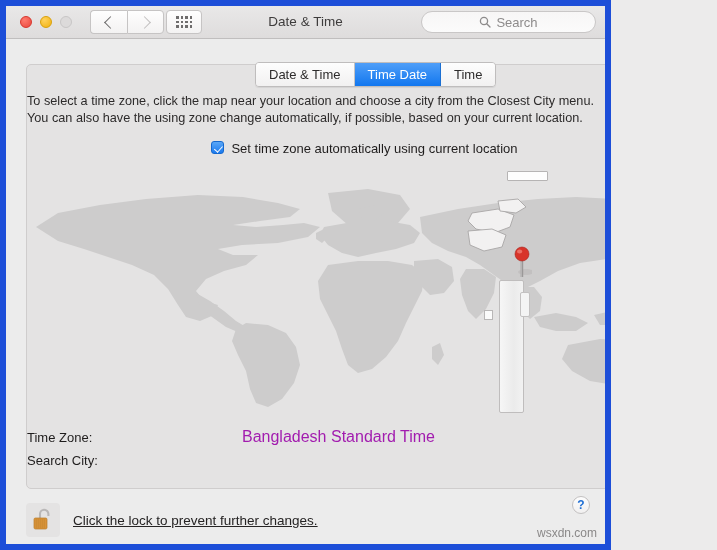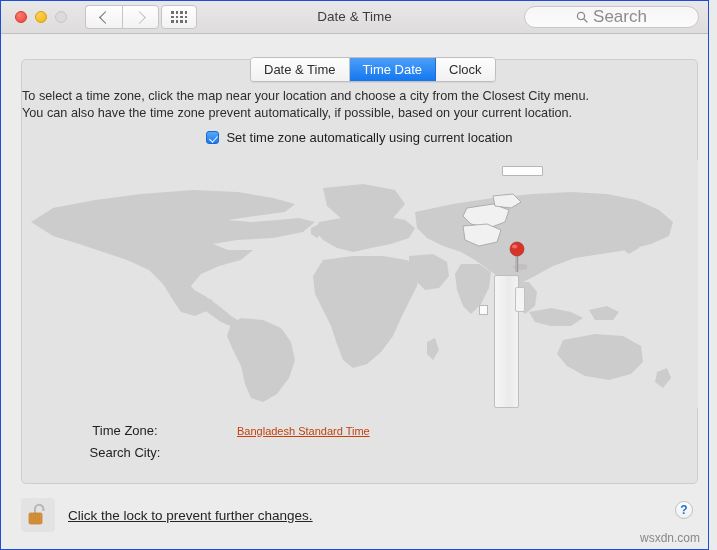--- a/index.html
+++ b/index.html
@@ -11,24 +11,24 @@
     height: 550px;
     overflow: hidden;
     background: #ecebeb;
     font-family: "Liberation Sans", sans-serif;
     -webkit-font-smoothing: antialiased;
   }
 
   #window {
     position: absolute;
     left: 0; top: 0;
-    width: 709px;
+    width: 611px;
     height: 550px;
     background: #ececec;
-    border: 1px solid #1d4ed8;
+    border: 6px solid #1d4ed8;
     box-sizing: border-box;
     overflow: hidden;
   }
 
   
   #titlebar {
     position: relative;
     height: 33px;
     background: linear-gradient(180deg, #e9e8e8 0%, #dedcdc 100%);
     border-bottom: 1px solid #c0bebe;
@@ -94,21 +94,21 @@
     width: 175px; height: 22px;
     background: linear-gradient(180deg, #f7f6f6, #fbfbfb);
     border: 1px solid #c9c7c7;
     border-radius: 11px;
     box-sizing: border-box;
     display: flex;
     align-items: center;
     justify-content: center;
   }
   #search-icon { margin-right: 5px; display: block; }
-  #search-placeholder { font-size: 17px; color: #8d8b8b; }
+  #search-placeholder { font-size: 13px; color: #8d8b8b; }
 
   
   #content-panel {
     position: absolute;
     left: 20px; top: 58px;
     width: 677px; height: 425px;
     background: #e4e3e3;
     border: 1px solid #cfcdcd;
     border-radius: 5px;
     box-sizing: border-box;
@@ -148,23 +148,23 @@
     left: 0; right: 0; top: 28px;
     text-align: left;
     font-size: 12.7px;
     line-height: 17px;
     color: #2d2b2b;
   }
 
   
   #auto-tz-row {
     position: absolute;
-    left: 0; right: 0; top: 70px;
-    display: flex;
-    align-items: center;
+    left: 0; right: 0; top: 76px;
+    display: flex;
+    align-items: flex-start;
     justify-content: center;
   }
   #auto-tz-checkbox {
     width: 13px; height: 13px;
     border-radius: 3px;
     background: linear-gradient(180deg, #5aa7f7, #1b7aef);
     border: 1px solid #1569cf;
     box-sizing: border-box;
     position: relative;
     margin-right: 7px;
@@ -240,30 +240,29 @@
     position: absolute;
     left: 0; right: 0; top: 363px;
   }
   .info-row {
     display: flex;
     align-items: baseline;
     margin-bottom: 7px;
   }
   .info-label {
     width: 215px;
-    text-align: center;
+    text-align: left;
     font-size: 13px;
     color: #1f1d1d;
     padding-right: 9px;
     box-sizing: border-box;
   }
   .info-value {
-    font-size: 11px;
-    color: #c2410c;
-    text-decoration: underline;
+    font-size: 16px;
+    color: #a21caf;
   }
 
   
   #lock-row {
     position: absolute;
     left: 20px; top: 497px;
     display: flex;
     align-items: center;
   }
   #lock-button {
@@ -344,26 +343,26 @@
       </svg>
       <span id="search-placeholder">Search</span>
     </div>
   </div>
 
   <div id="content-panel">
 
     <div id="tabs">
       <div class="tab">Date &amp; Time</div>
       <div class="tab selected">Time Date</div>
-      <div class="tab">Clock</div>
+      <div class="tab">Time</div>
     </div>
 
     <div id="description">
       <div>To select a time zone, click the map near your location and choose a city from the Closest City menu.</div>
-      <div>You can also have the time zone prevent automatically, if possible, based on your current location.</div>
+      <div>You can also have the using zone change automatically, if possible, based on your current location.</div>
     </div>
 
     <div id="auto-tz-row">
       <span id="auto-tz-checkbox"></span>
       <span id="auto-tz-label">Set time zone automatically using current location</span>
     </div>
 
     <div id="map-area">
       <svg id="map-svg" viewBox="0 0 675 248" preserveAspectRatio="none">
         <rect x="0" y="0" width="675" height="248" fill="#e4e3e3"></rect>

